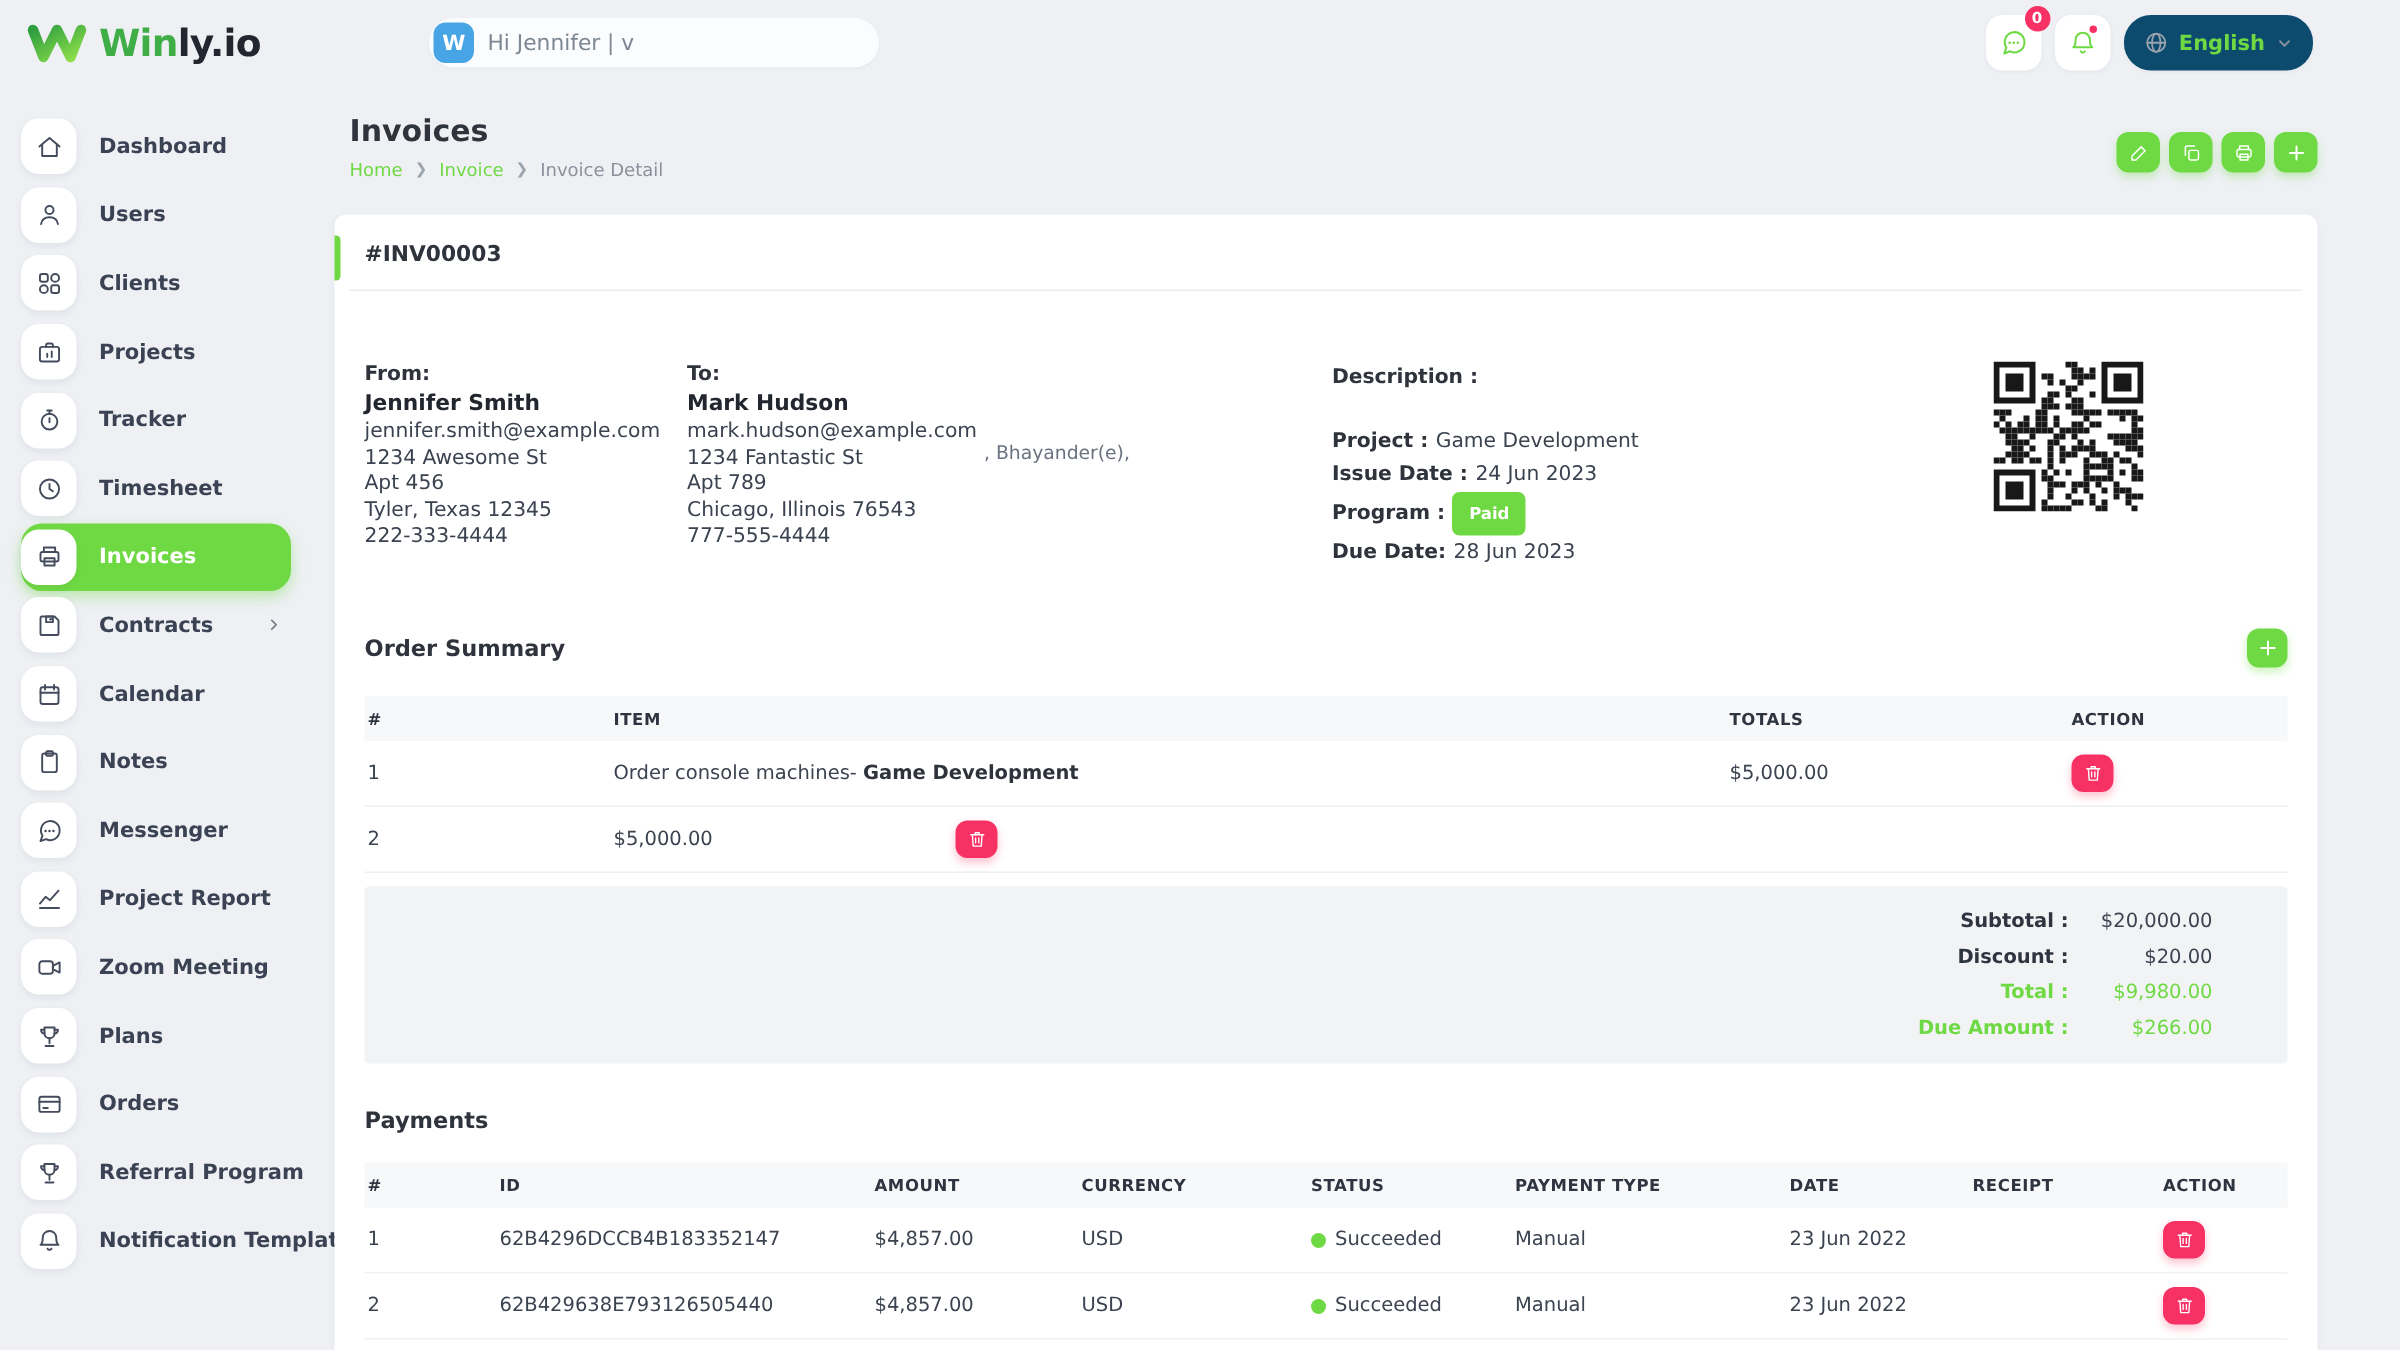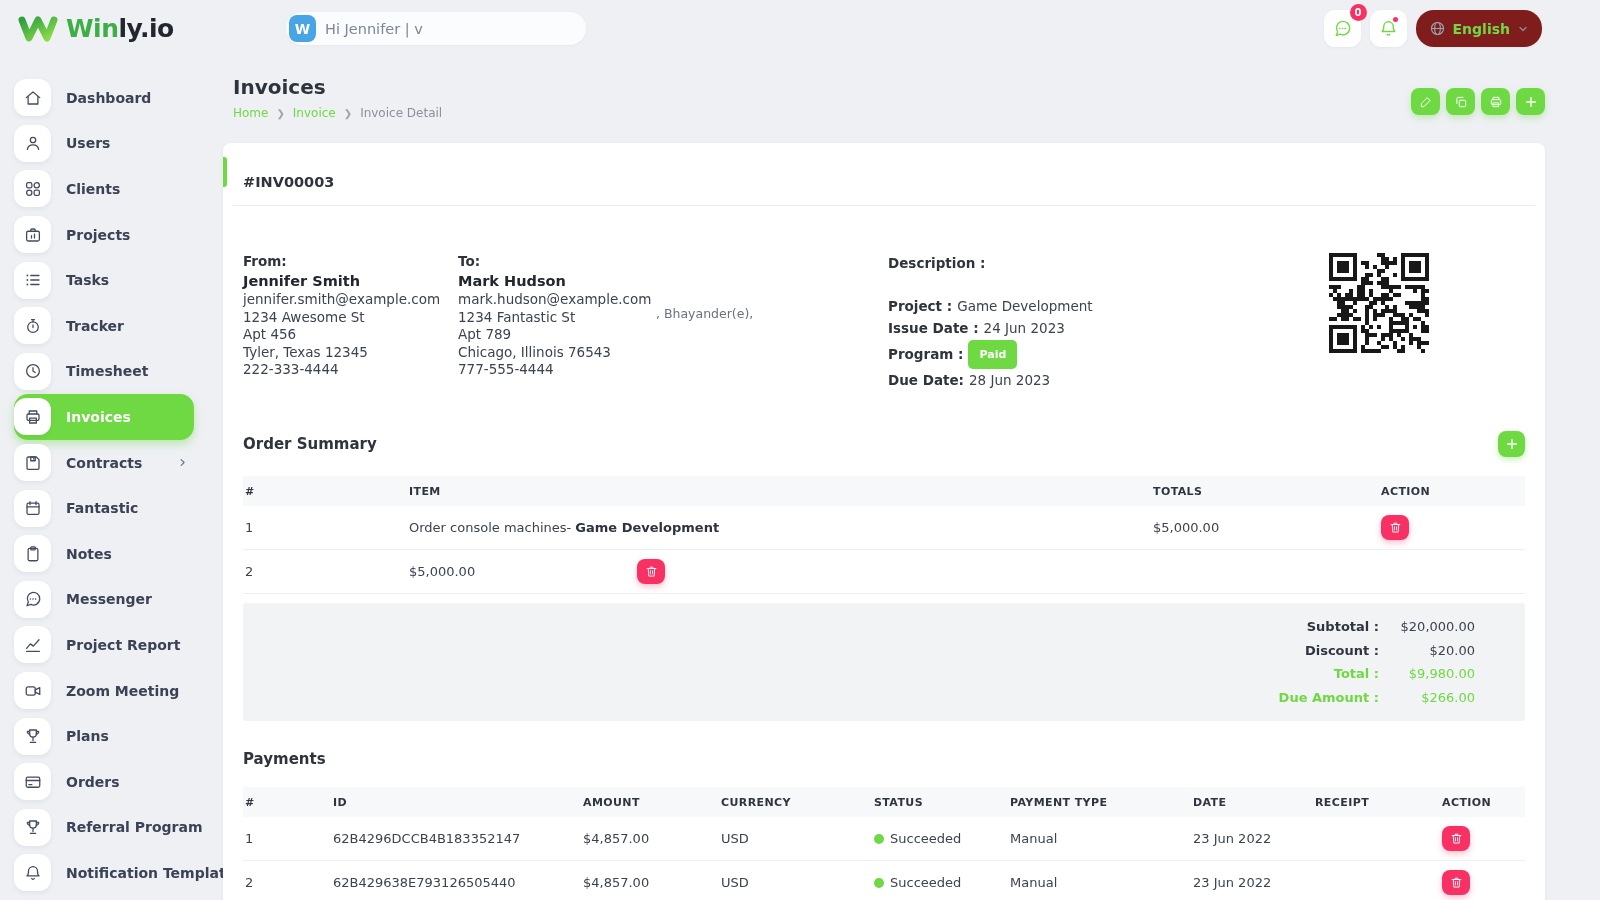--- a/index.html
+++ b/index.html
@@ -17,21 +17,21 @@
     font-size:14px; font-weight:700; display:flex; align-items:center; justify-content:center; }
   .greeting { font-size:14.5px; color:#7e8794; }
   .top-right { margin-left:auto; display:flex; align-items:center; gap:9px; padding-right:58px; }
   .icon-chip { position:relative; width:37px; height:37px; background:#fff; border-radius:11px;
     display:flex; align-items:center; justify-content:center; color:#6fd943; box-shadow:0 1px 3px rgba(40,50,70,.05); }
   .icon-chip svg { width:19px; height:19px; }
   .badge { position:absolute; top:-6px; right:-6px; min-width:17px; height:17px; padding:0 4px;
     background:#f73164; color:#fff; border-radius:9px; font-size:10px; font-weight:700;
     display:flex; align-items:center; justify-content:center; }
   .dot-mini { position:absolute; top:7px; right:9px; width:5px; height:5px; border-radius:50%; background:#f73164; }
-  .lang-pill { height:37px; background:#7f1d1d; border-radius:18px; display:flex; align-items:center;
+  .lang-pill { height:37px; background:#0c4a6e; border-radius:18px; display:flex; align-items:center;
     gap:7px; padding:0 13px; box-shadow:0 1px 3px rgba(40,50,70,.05); }
   .lang-pill .globe { color:#9aa3ad; } .lang-pill .globe svg { width:17px; height:17px; display:block; }
   .lang-label { color:#6fd943; font-size:14px; font-weight:600; }
   .lang-pill .chev { color:#8b929c; } .lang-pill .chev svg{ width:12px; height:12px; display:block; }
 
   
   .shell { display:flex; }
   .sidebar { width:210px; padding-top:18px; flex:none; }
   .side-item { height:45.6px; display:flex; align-items:center; margin:0 16px 0 14px; border-radius:14px;
     cursor:pointer; }
@@ -52,21 +52,21 @@
   .crumb-sep { color:#9aa2ac; font-size:10px; }
   .crumb-current { color:#8a919c; }
   .head-actions { display:flex; gap:6px; margin-top:13px; }
   .btn-green { width:29px; height:27px; background:#6fd943; border:none; border-radius:8px; color:#fff;
     display:flex; align-items:center; justify-content:center; cursor:pointer; box-shadow:0 3px 6px rgba(111,217,67,.35); }
   .btn-green svg { width:14px; height:14px; }
 
   
   .card { background:#fff; border-radius:8px; margin-top:23px; box-shadow:0 1px 4px rgba(40,50,70,.05);
     padding-bottom:24px; }
-  .inv-head { position:relative; padding:31px 20px 15px; }
+  .inv-head { position:relative; padding:19px 20px 15px; }
   .inv-head .accent { position:absolute; left:0; top:14px; width:4px; height:30px; background:#6fd943;
     border-radius:0 3px 3px 0; }
   .inv-number { font-size:14.5px; font-weight:700; color:#2e333c; }
   .divider { border-top:1px solid #ecedf1; margin:0 10px; }
 
   .info-row { display:flex; padding:47px 20px 0; }
   .addr { font-size:13.5px; line-height:17.5px; color:#3b4250; }
   .addr .lbl { font-weight:700; color:#2e333c; margin-bottom:2px; }
   .addr .name { font-weight:700; font-size:14.5px; color:#22262e; margin-bottom:1px; }
   .col-from { width:215px; } .col-to { width:198px; }
@@ -202,29 +202,20 @@
             <rect x="3.5" y="7" width="17" height="13" rx="2"></rect>
             <path d="M9 7V5.5A1.5 1.5 0 0 1 10.5 4h3A1.5 1.5 0 0 1 15 5.5V7"></path>
             <path d="M10 16v-3M14 16v-5"></path>
           </svg>
         </span>
       <span class="side-label">Projects</span>
     </div>
     <div class="side-item">
       <span class="chip" style="display: flex;">
           <svg viewBox="0 0 24 24" fill="none" stroke="currentColor" stroke-width="1.7" stroke-linecap="round" stroke-linejoin="round">
-            <path d="M9 6h11M9 12h11M9 18h11"></path>
-            <path d="M4.5 6h.01M4.5 12h.01M4.5 18h.01" stroke-width="2.4"></path>
-          </svg>
-        </span>
-      <span class="side-label">Tasks</span>
-    </div>
-    <div class="side-item">
-      <span class="chip" style="display: flex;">
-          <svg viewBox="0 0 24 24" fill="none" stroke="currentColor" stroke-width="1.7" stroke-linecap="round" stroke-linejoin="round">
             <circle cx="12" cy="13.5" r="7"></circle>
             <path d="M12 10.5v3.5"></path>
             <path d="M10 3.5h4M12 3.5v3"></path>
           </svg>
         </span>
       <span class="side-label">Tracker</span>
     </div>
     <div class="side-item">
       <span class="chip" style="display: flex;">
           <svg viewBox="0 0 24 24" fill="none" stroke="currentColor" stroke-width="1.7" stroke-linecap="round" stroke-linejoin="round">
@@ -259,21 +250,21 @@
           </svg>
         </span>
     </div>
     <div class="side-item">
       <span class="chip" style="display: flex;">
           <svg viewBox="0 0 24 24" fill="none" stroke="currentColor" stroke-width="1.7" stroke-linecap="round" stroke-linejoin="round">
             <rect x="4" y="5.5" width="16" height="15" rx="2"></rect>
             <path d="M8 3.5v4M16 3.5v4M4 10.5h16"></path>
           </svg>
         </span>
-      <span class="side-label">Fantastic</span>
+      <span class="side-label">Calendar</span>
     </div>
     <div class="side-item">
       <span class="chip" style="display: flex;">
           <svg viewBox="0 0 24 24" fill="none" stroke="currentColor" stroke-width="1.7" stroke-linecap="round" stroke-linejoin="round">
             <rect x="5.5" y="4.5" width="13" height="16.5" rx="2"></rect>
             <rect x="9" y="2.5" width="6" height="4" rx="1"></rect>
           </svg>
         </span>
       <span class="side-label">Notes</span>
     </div>

